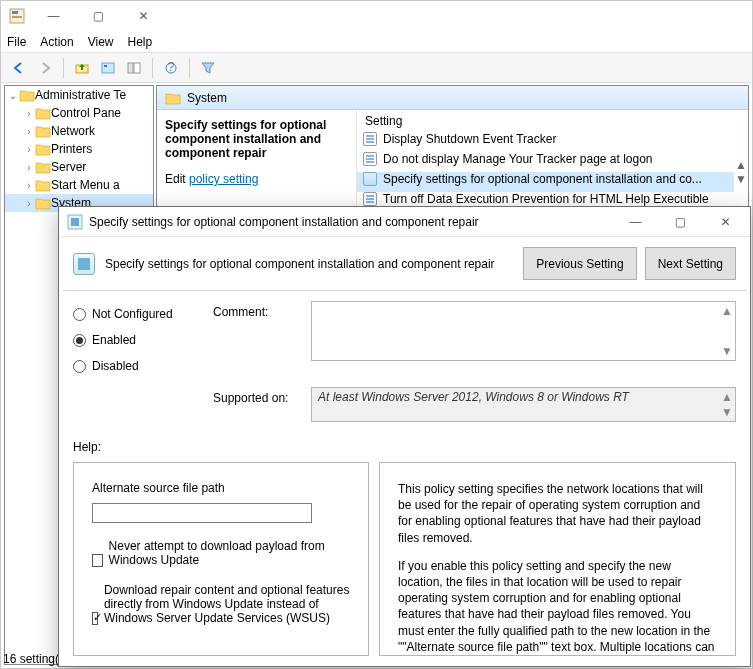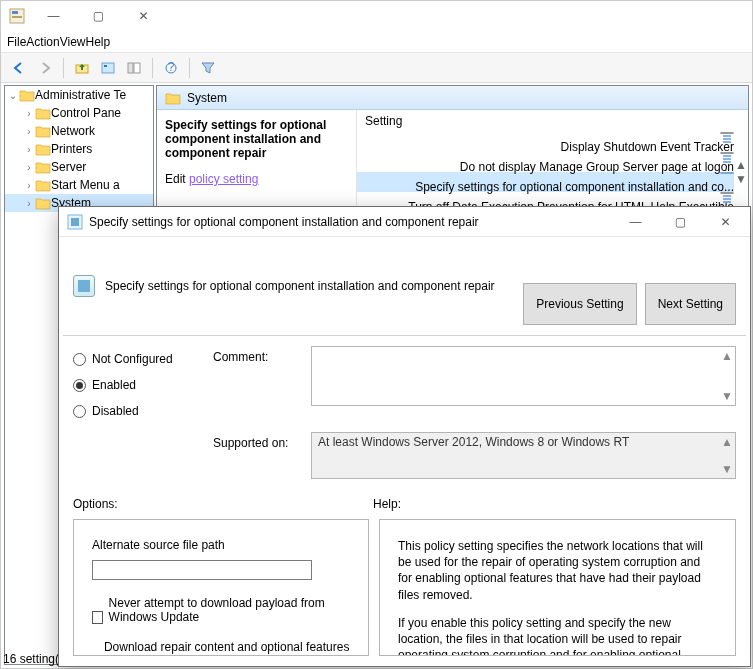--- a/index.html
+++ b/index.html
@@ -4,69 +4,69 @@
 <style>
 * { box-sizing: border-box; margin: 0; padding: 0; font-family: "Segoe UI", Tahoma, sans-serif; font-size: 12px; }
 body { width: 753px; height: 669px; overflow: hidden; background: #0078d7; position: relative; }
 
 
 .win-main { position: absolute; left: 0; top: 0; width: 753px; height: 669px; background: #fff; border: 1px solid #cacaca; }
 .titlebar { height: 30px; display: flex; align-items: center; padding: 0 2px 0 8px; background: #fff; }
 .titlebar .ticon { width: 16px; height: 16px; margin-right: 6px; }
 .titlebar .ttext { flex: 1; color: #000; }
 .titlebar .ctl { width: 45px; height: 30px; display: flex; align-items: center; justify-content: center; color: #555; }
-.menubar { height: 22px; display: flex; align-items: center; padding-left: 6px; border-bottom: 1px solid #e5e5e5; }
+.menubar { height: 22px; display: flex; align-items: center; padding-left: 6px; gap: 14px; border-bottom: 1px solid #e5e5e5; }
 .menubar span { color: #000; }
 .toolbar { height: 30px; display: flex; align-items: center; padding-left: 6px; gap: 2px; border-bottom: 1px solid #dadada; background: #f6f6f6; }
 .tbtn { width: 24px; height: 24px; display: flex; align-items: center; justify-content: center; }
 .tsep { width: 1px; height: 20px; background: #cfcfcf; margin: 0 4px; }
 
 .body-area { position: absolute; left: 1px; right: 1px; top: 82px; bottom: 1px; display: flex; }
 
 
 .tree { width: 150px; border: 1px solid #828790; background: #fff; margin: 2px; overflow: hidden; }
 .tree-row { display: flex; align-items: center; height: 18px; white-space: nowrap; }
 .tree-row .tw { width: 12px; text-align: center; font-size: 10px; color: #777; }
 .tree-row.sel { background: #cde8ff; }
 
 
 .right { flex: 1; margin: 2px 2px 2px 0; border: 1px solid #828790; display: flex; flex-direction: column; }
 .cat-head { height: 24px; background: linear-gradient(#eaf4fd,#d3e8fb); border-bottom: 1px solid #b8d1ea; display: flex; align-items: center; padding-left: 8px; gap: 6px; }
 .right-body { flex: 1; display: flex; }
 .r-left { width: 200px; padding: 8px; border-right: 1px solid #e5e5e5; }
 .r-left b { display: block; margin-bottom: 12px; }
-.r-left a { color: #8b5cf6; text-decoration: underline; }
+.r-left a { color: #0369a1; text-decoration: underline; }
 .r-right { flex: 1; }
 .r-right .hd { padding: 4px 8px; color: #000; }
-.r-row { display: flex; align-items: flex-end; height: 20px; padding-left: 6px; gap: 6px; flex-direction: column; }
+.r-row { display: flex; align-items: flex-start; height: 20px; padding-left: 6px; gap: 6px; }
 .r-row.sel { background: #cde8ff; }
 .scr-hint { display:flex; flex-direction:column; justify-content:center; align-items:center; width:14px; color:#666; font-size:9px; }
 .status { position: absolute; left: 2px; bottom: 2px; color: #000; }
 
 
 .dlg { position: absolute; left: 58px; top: 206px; width: 693px; height: 461px; background: #fff; border: 1px solid #6f6f6f; box-shadow: 0 6px 20px rgba(0,0,0,.3); display: flex; flex-direction: column; }
 .dlg .titlebar { border-bottom: 1px solid #e5e5e5; }
 .dlg-banner { display: flex; align-items: center; padding: 10px 14px; gap: 10px; }
 .dlg-banner .ic { width: 22px; height: 22px; border: 1px solid #8aa; background: linear-gradient(#eef9ff,#cfeaf5); border-radius: 3px; position: relative; }
 .dlg-banner .ic::after { content: ""; position: absolute; inset: 4px; background: #6fb0d8; }
 .dlg-banner .navbtns { margin-left: auto; display: flex; gap: 8px; }
-.dlg-banner button { height: 42px; padding: 0 12px; background: #e1e1e1; border: 1px solid #adadad; cursor: pointer; margin-top: 36px; }
+.dlg-banner button { height: 33px; padding: 0 12px; background: #e1e1e1; border: 1px solid #adadad; cursor: pointer; }
 .dlg-sep { height: 1px; background: #d0d0d0; margin: 0 4px; }
 
 .dlg-main { flex: 1; padding: 10px 14px; overflow: hidden; display: flex; flex-direction: column; }
 .cfg-row { display: flex; }
 .cfg-left { width: 140px; display: flex; flex-direction: column; gap: 12px; padding-top: 6px; }
 .radio { display: flex; align-items: center; gap: 6px; }
 .radio .rc { width: 13px; height: 13px; border: 1px solid #555; border-radius: 50%; position: relative; }
 .radio.checked .rc::after { content: ""; position: absolute; inset: 2px; background: #333; border-radius: 50%; }
 .cfg-right { flex: 1; display: flex; flex-direction: column; gap: 26px; }
 .fld { display: flex; align-items: flex-start; gap: 10px; }
 .fld label { width: 88px; padding-top: 4px; }
 .comment-box { flex: 1; height: 60px; border: 1px solid #b5b5b5; background: #fff; position: relative; }
-.sup-box { flex: 1; height: 47px; border: 1px solid #b5b5b5; background: #f0f0f0; padding: 2px 6px; color: #333; position: relative; }
+.sup-box { flex: 1; height: 35px; border: 1px solid #b5b5b5; background: #f0f0f0; padding: 2px 6px; color: #333; position: relative; font-style: italic; }
 .scrv { position: absolute; right: 2px; top: 2px; bottom: 2px; width: 12px; display: flex; flex-direction: column; justify-content: space-between; color: #888; font-size: 8px; }
 
 .oh-row { display: flex; margin-top: 18px; }
 .oh-row .olabel { width: 300px; }
 .panels { flex: 1; display: flex; gap: 10px; margin-top: 8px; min-height: 0; }
 .panel { border: 1px solid #b5b5b5; padding: 18px; overflow: hidden; }
 .panel.opt { width: 296px; }
 .panel.help { flex: 1; }
 .opt label.tl { display: block; margin-bottom: 8px; }
 .opt input[type=text] { width: 220px; height: 20px; border: 1px solid #7a7a7a; padding: 0 3px; }
@@ -225,21 +225,21 @@
         <div class="r-right">
           <div class="hd">Setting</div>
           <div style="display:flex">
             <div style="flex:1">
               <div class="r-row">
                   <span class="doc-ic"></span>
                   <span>Display Shutdown Event Tracker</span>
                 </div>
               <div class="r-row">
                   <span class="doc-ic"></span>
-                  <span>Do not display Manage Group Server page at logon</span>
+                  <span>Do not display Manage Your Tracker page at logon</span>
                 </div>
               <div class="r-row sel">
                   <span class="policy-ic"></span>
                   <span>Specify settings for optional component installation and co...</span>
                 </div>
               <div class="r-row">
                   <span class="doc-ic"></span>
                   <span>Turn off Data Execution Prevention for HTML Help Executible</span>
                 </div>
             </div>
@@ -309,21 +309,20 @@
             <div class="scrv">
                 <span>▲</span>
                 <span>▼</span>
               </div>
           </div>
         </div>
       </div>
     </div>
 
     <div class="oh-row">
-      <div class="olabel">Options:</div>
       <div>Help:</div>
     </div>
 
     <div class="panels">
       <div class="panel opt">
         <label class="tl">Alternate source file path</label>
         <input type="text" value="" style="">
         <div class="chk">
           <span class="cb"></span>
             <span>Never attempt to download payload from Windows Update</span>

